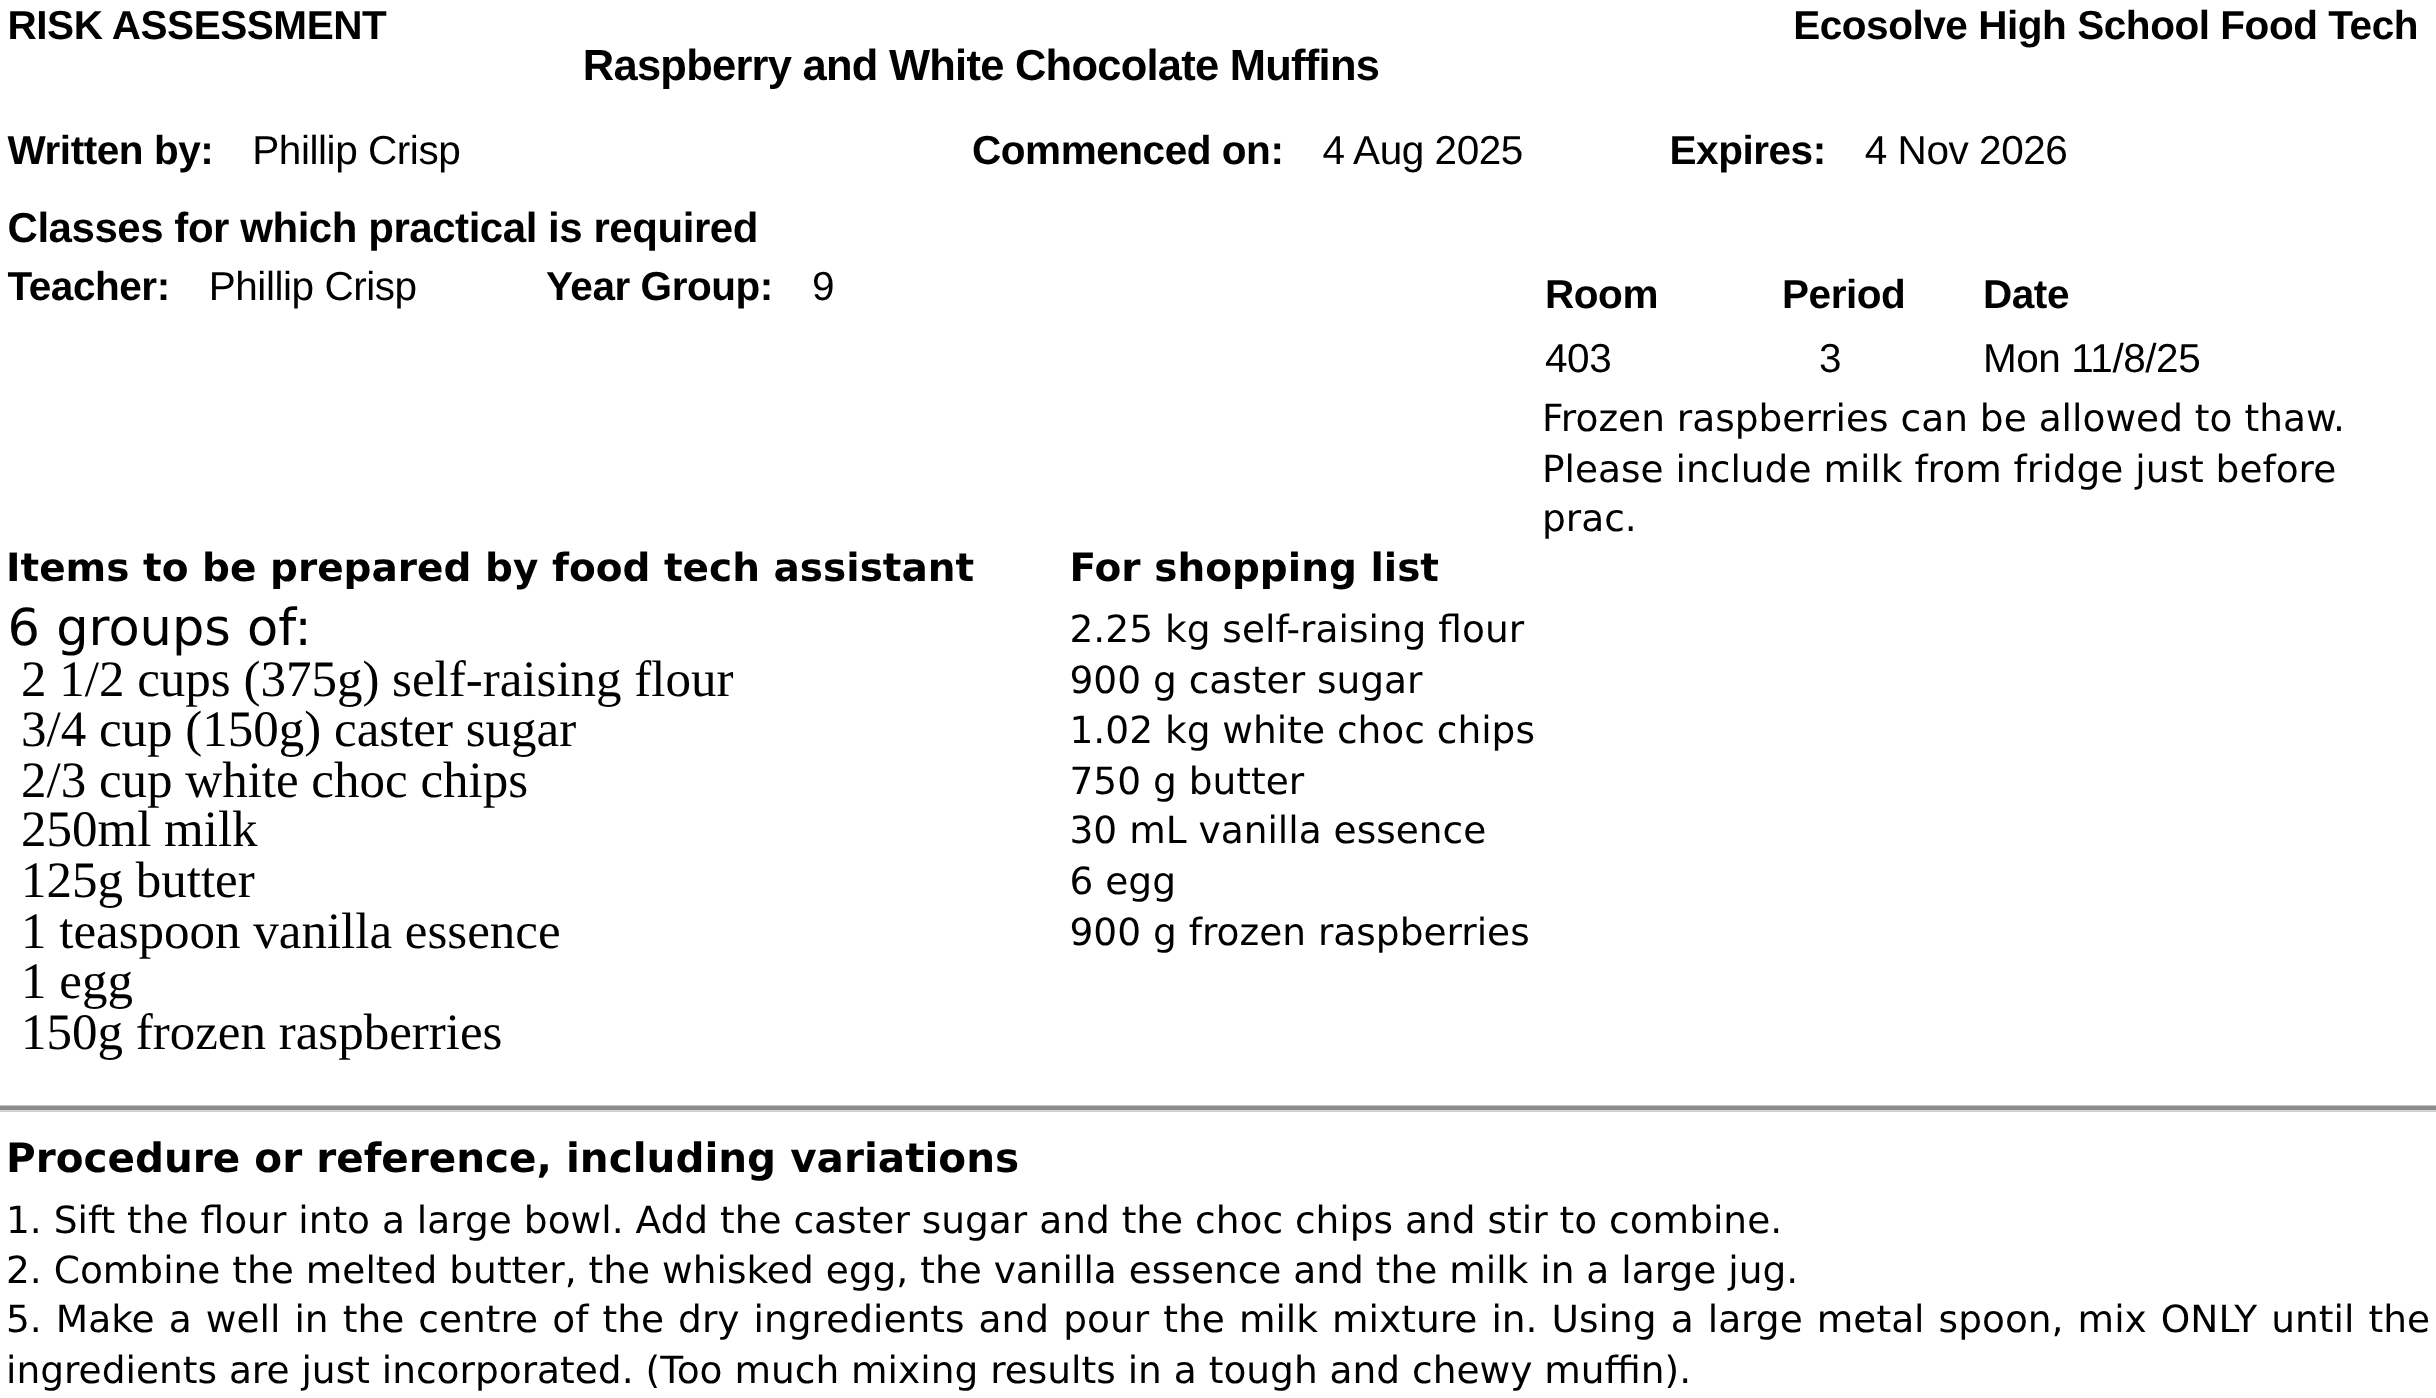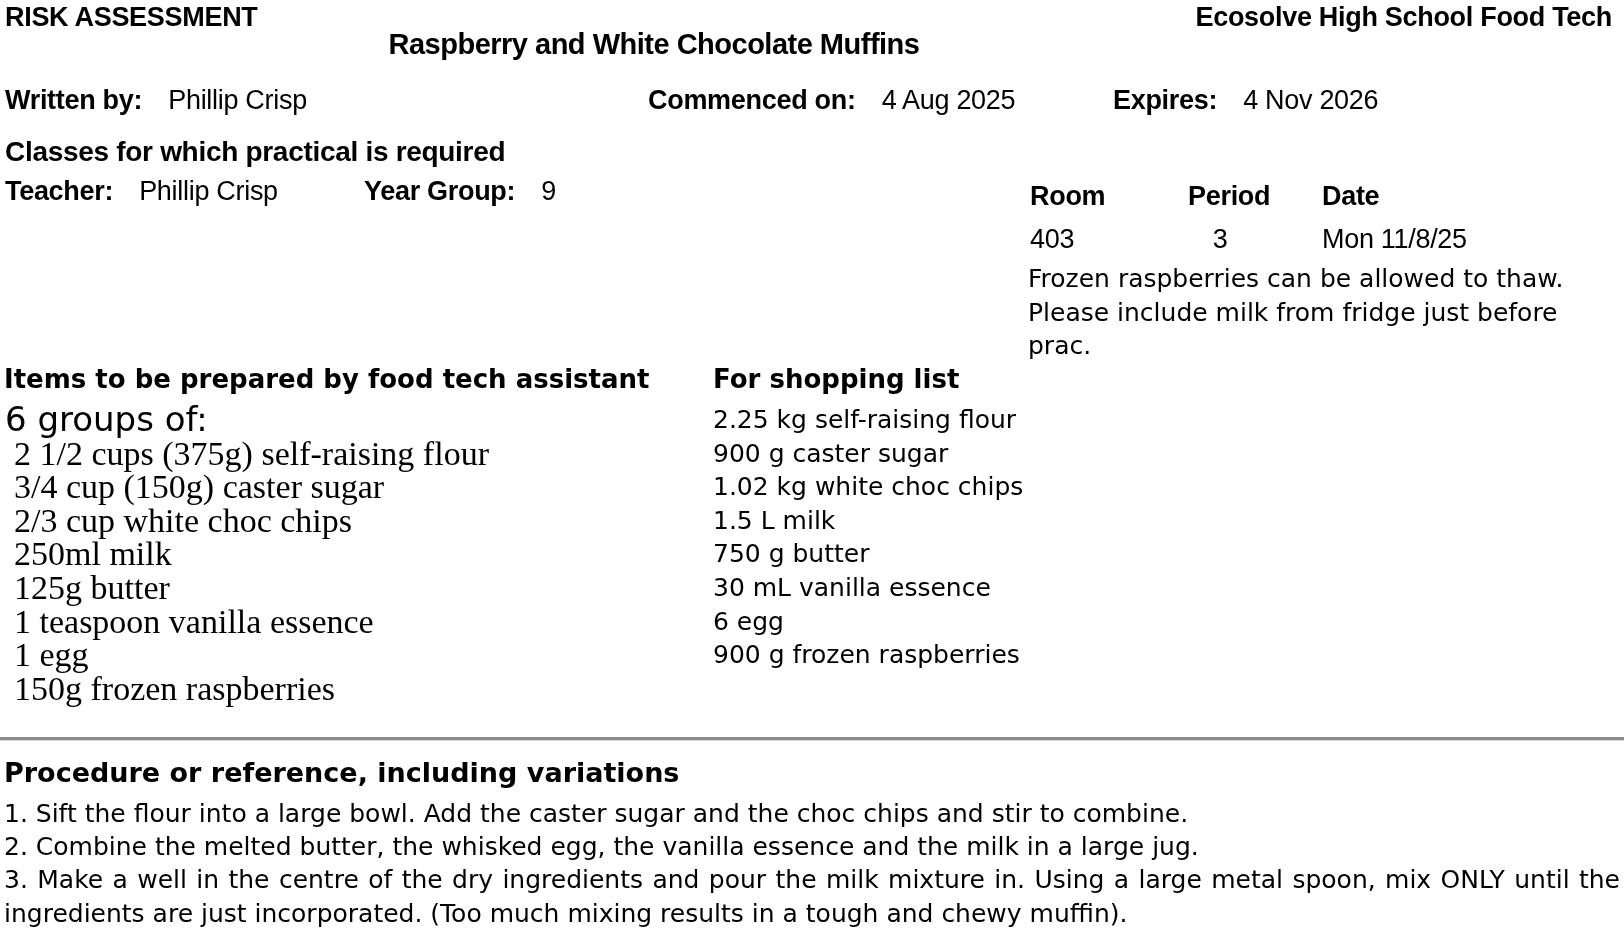--- a/index.html
+++ b/index.html
@@ -94,27 +94,26 @@
   <div class="ind">125g butter</div>
   <div class="ind">1 teaspoon vanilla essence</div>
   <div class="ind">1 egg</div>
   <div class="ind">150g frozen raspberries</div>
 </div>
 
 <div class="abs dv" id="shopping-list">
   <div>2.25 kg self-raising flour</div>
   <div>900 g caster sugar</div>
   <div>1.02 kg white choc chips</div>
-  <div>1.5 L milk</div>
   <div>750 g butter</div>
   <div>30 mL vanilla essence</div>
   <div>6 egg</div>
   <div>900 g frozen raspberries</div>
 </div>
 
 <div class="abs" id="divider"></div>
 
 <div class="abs dv b" id="procedure-heading">Procedure or reference, including variations</div>
 <div class="abs dv" id="procedure-steps">
   <div>1. Sift the flour into a large bowl. Add the caster sugar and the choc chips and stir to combine.</div>
   <div>2. Combine the melted butter, the whisked egg, the vanilla essence and the milk in a large jug.</div>
-  <div class="step3">3. Make a well in the centre of the dry ingredients and pour the milk mixture in. Using a large metal spoon, mix ONLY until the ingredients are just incorporated. (Too much mixing results in a tough and chewy muffin).</div>
+  <div class="step3">5. Make a well in the centre of the dry ingredients and pour the milk mixture in. Using a large metal spoon, mix ONLY until the ingredients are just incorporated. (Too much mixing results in a tough and chewy muffin).</div>
 </div>
 
 </body></html>

